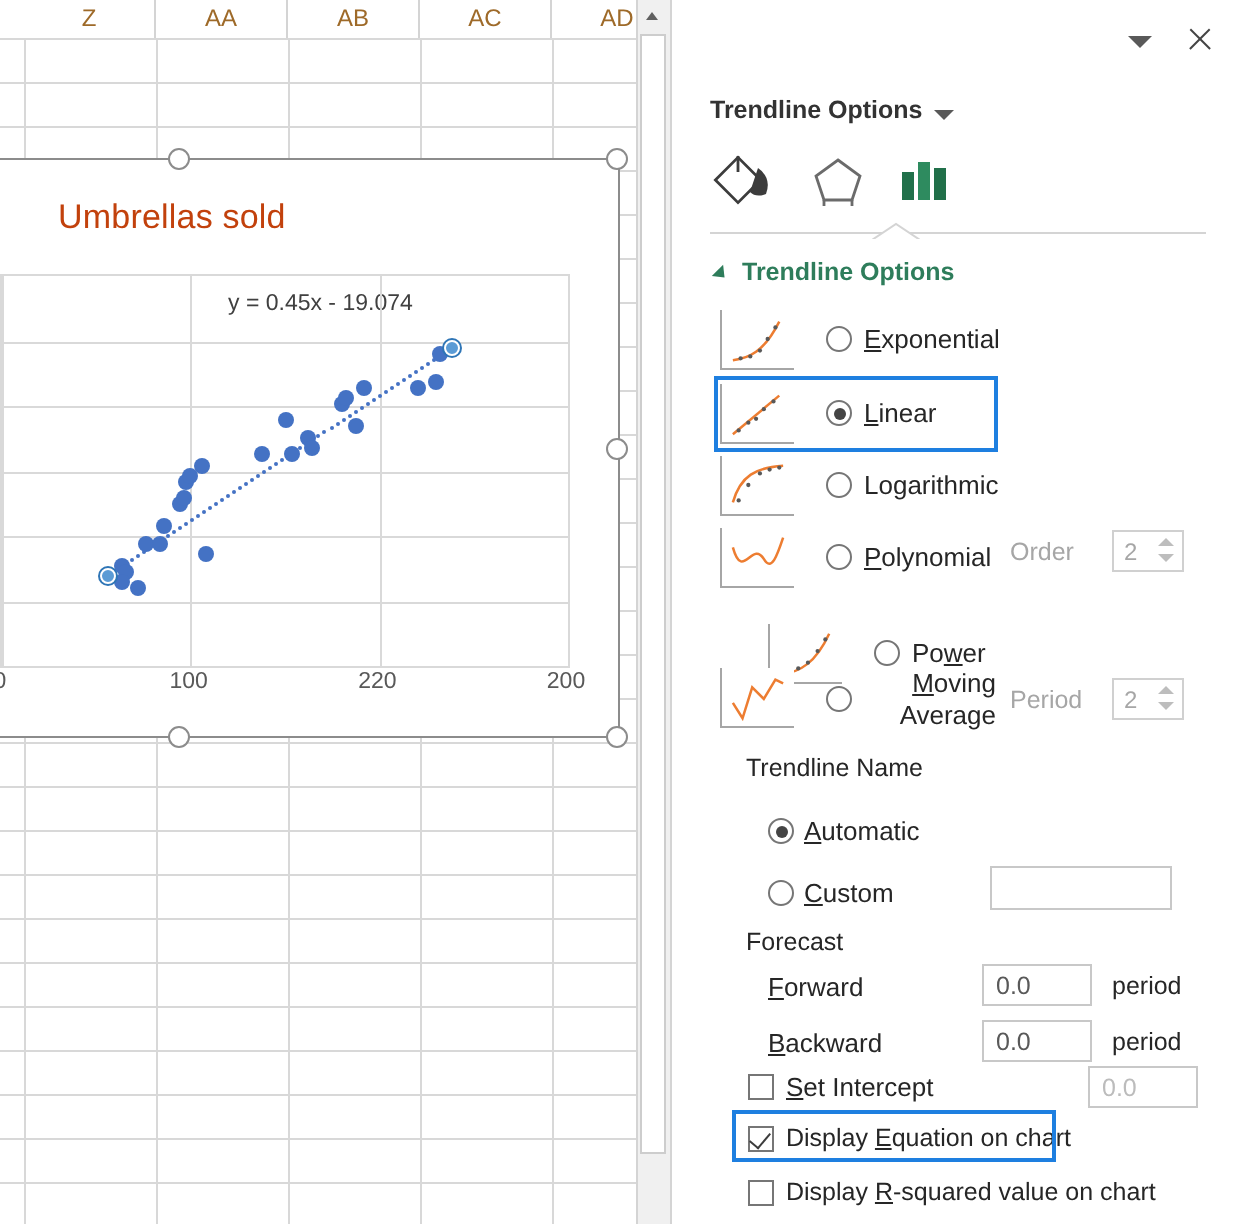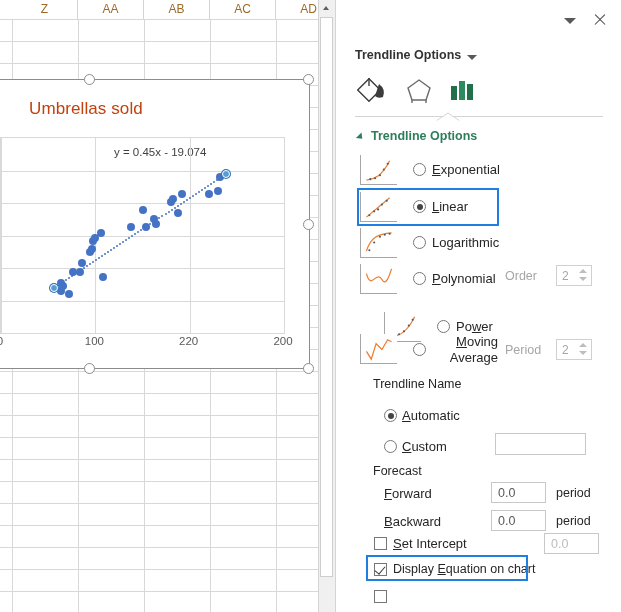--- a/index.html
+++ b/index.html
@@ -466,14 +466,15 @@
   <div class="olabel" style="left:393px;top:536px;"><u>S</u>et Intercept</div>
   <div class="tbox" style="left:544px;top:533px;width:55px;height:21px;">
     <div class="v dim">0.0</div>
   </div>
 
   <div class="chk on" style="left:374px;top:563px;"></div>
   <div class="clabel" style="left:393px;top:562px;">Display <u>E</u>quation on chart</div>
   <div class="hl-box" style="left:366px;top:555px;width:162px;height:26px;"></div>
 
   <div class="chk" style="left:374px;top:590px;"></div>
+  <div class="clabel" style="left:393px;top:589px;">Display <u>R</u>-squared value on chart</div>
 
 </div>
 
 </body></html>

